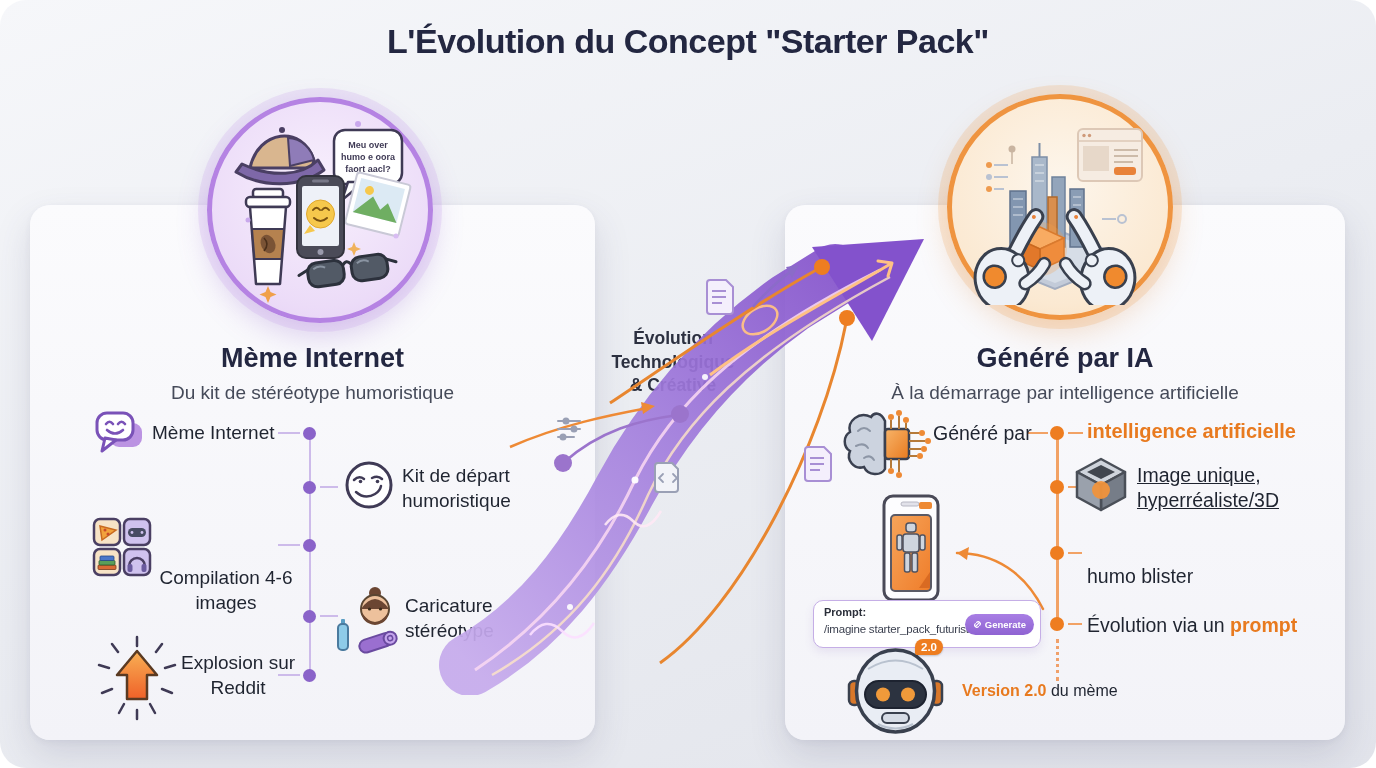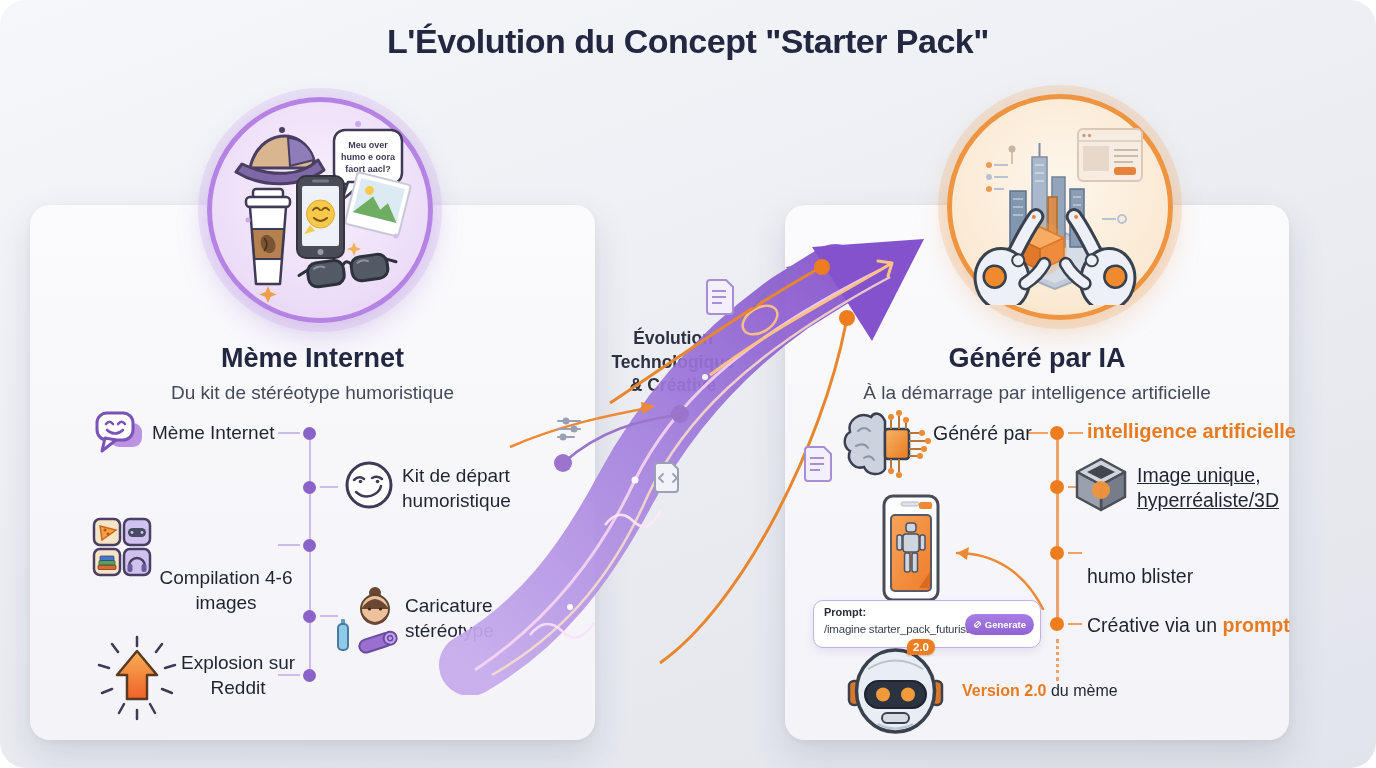--- a/index.html
+++ b/index.html
@@ -5,21 +5,21 @@
   html,body{margin:0;padding:0;background:#ffffff;}
   .stage{position:relative;width:1376px;height:768px;overflow:hidden;border-radius:26px;
     background:linear-gradient(160deg,#f6f7fa 0%,#ebedf2 50%,#e2e4eb 100%);
     font-family:"Liberation Sans",sans-serif;color:#232741;}
   .title{position:absolute;top:22px;left:0;width:100%;text-align:center;
     font-size:34px;font-weight:800;letter-spacing:-.5px;color:#232741;}
   .card{position:absolute;top:205px;height:535px;border-radius:20px;
     background:linear-gradient(180deg,#fbfbfd,#f3f3f8);
     box-shadow:0 16px 36px rgba(70,70,110,.15),0 2px 6px rgba(70,70,110,.06);z-index:1;}
   .card.left{left:30px;width:565px;}
-  .card.right{left:785px;width:504px;}
+  .card.right{left:785px;width:560px;}
   .card-title{position:absolute;top:116px;left:0;width:100%;text-align:center;
     font-size:27px;font-weight:800;color:#232741;}
   .card-sub{position:absolute;top:158px;left:0;width:100%;text-align:center;
     font-size:19px;color:#454a59;}
   .medallion{position:absolute;width:216px;height:216px;border-radius:50%;z-index:3;}
   .med-left{left:207px;top:97px;border:5px solid #b583e3;
     background:radial-gradient(circle at 50% 40%,#f8f0fd 0%,#ecdcf8 70%,#e3cdf4 100%);
     box-shadow:0 0 0 9px rgba(195,150,235,.20),0 12px 30px rgba(140,90,200,.28);}
   .med-right{left:947px;top:94px;border:5px solid #ef9440;
     background:radial-gradient(circle at 50% 40%,#fdf6ec 0%,#fbe9d2 70%,#f8ddbc 100%);
@@ -41,21 +41,21 @@
   .accent{color:#e87a1f;font-weight:700;}
   .icon{position:absolute;}
   
   .prompt-box{position:absolute;left:28px;top:395px;width:226px;height:46px;background:#fff;
     border:1.5px solid #c5aee6;border-radius:10px;box-shadow:0 4px 10px rgba(120,90,180,.12);}
   .prompt-label{position:absolute;left:10px;top:5px;font-size:11px;font-weight:700;color:#2b2f3a;}
   .prompt-value{position:absolute;left:10px;top:22px;font-size:11.5px;color:#3a3f4e;letter-spacing:-.2px;}
   .generate-btn{position:absolute;right:6px;top:13px;height:21px;padding:0 8px;border:none;border-radius:11px;
     background:linear-gradient(180deg,#a87ee4,#8f63d2);color:#fff;font-size:9.5px;font-weight:700;
     font-family:"Liberation Sans",sans-serif;display:flex;align-items:center;gap:3px;cursor:pointer;}
-  .badge{position:absolute;left:60px;top:-4px;background:#ee7d20;color:#fff;font-size:11.5px;font-weight:800;
+  .badge{position:absolute;left:68px;top:-4px;background:#ee7d20;color:#fff;font-size:11.5px;font-weight:800;
     padding:2px 6px;border-radius:8px 8px 8px 2px;box-shadow:0 1px 2px rgba(0,0,0,.2);}
 </style>
 </head>
 <body>
 
 <div class="stage">
 
   <div class="title">L'Évolution du Concept "Starter Pack"</div>
 
   <section class="card left">
@@ -266,21 +266,21 @@
       <span class="prompt-value">/imagine starter_pack_futuristic_AI</span>
       <button class="generate-btn">
         <svg width="9" height="9" viewBox="0 0 10 10">
           <path d="M3.2 6.8 L6.8 3.2 M4 2.6 a1.8 1.8 0 0 1 3.4 3.4 M6 7.4 a1.8 1.8 0 0 1 -3.4 -3.4" stroke="#fff" stroke-width="1.3" fill="none" stroke-linecap="round"></path>
         </svg>
         <span>Generate</span>
       </button>
     </div>
 
     <div class="item-label" style="left:302px;top:408px;width:240px;font-size:19.5px;">
-      <span>Créative via un </span><span class="accent">prompt</span>
+      <span>Évolution via un </span><span class="accent">prompt</span>
     </div>
 
     <span class="icon" style="left:62px;top:438px;">
       <svg width="97" height="94" viewBox="0 0 97 94">
         <rect x="2" y="38" width="11" height="24" rx="5" fill="#d9782a" stroke="#39404e" stroke-width="2.5"></rect>
         <rect x="84" y="38" width="11" height="24" rx="5" fill="#d9782a" stroke="#39404e" stroke-width="2.5"></rect>
         <ellipse cx="48.5" cy="48" rx="39" ry="41" fill="#e9edf4" stroke="#39404e" stroke-width="3.5"></ellipse>
         <path d="M21 26 Q48.5 9 76 26" stroke="#b9c2cf" stroke-width="2" fill="none"></path>
         <path d="M31 81 Q48.5 90 66 81" stroke="#b9c2cf" stroke-width="2" fill="none"></path>
         <rect x="18" y="38" width="61" height="27" rx="13.5" fill="#2c3340" stroke="#1d2330" stroke-width="2"></rect>

